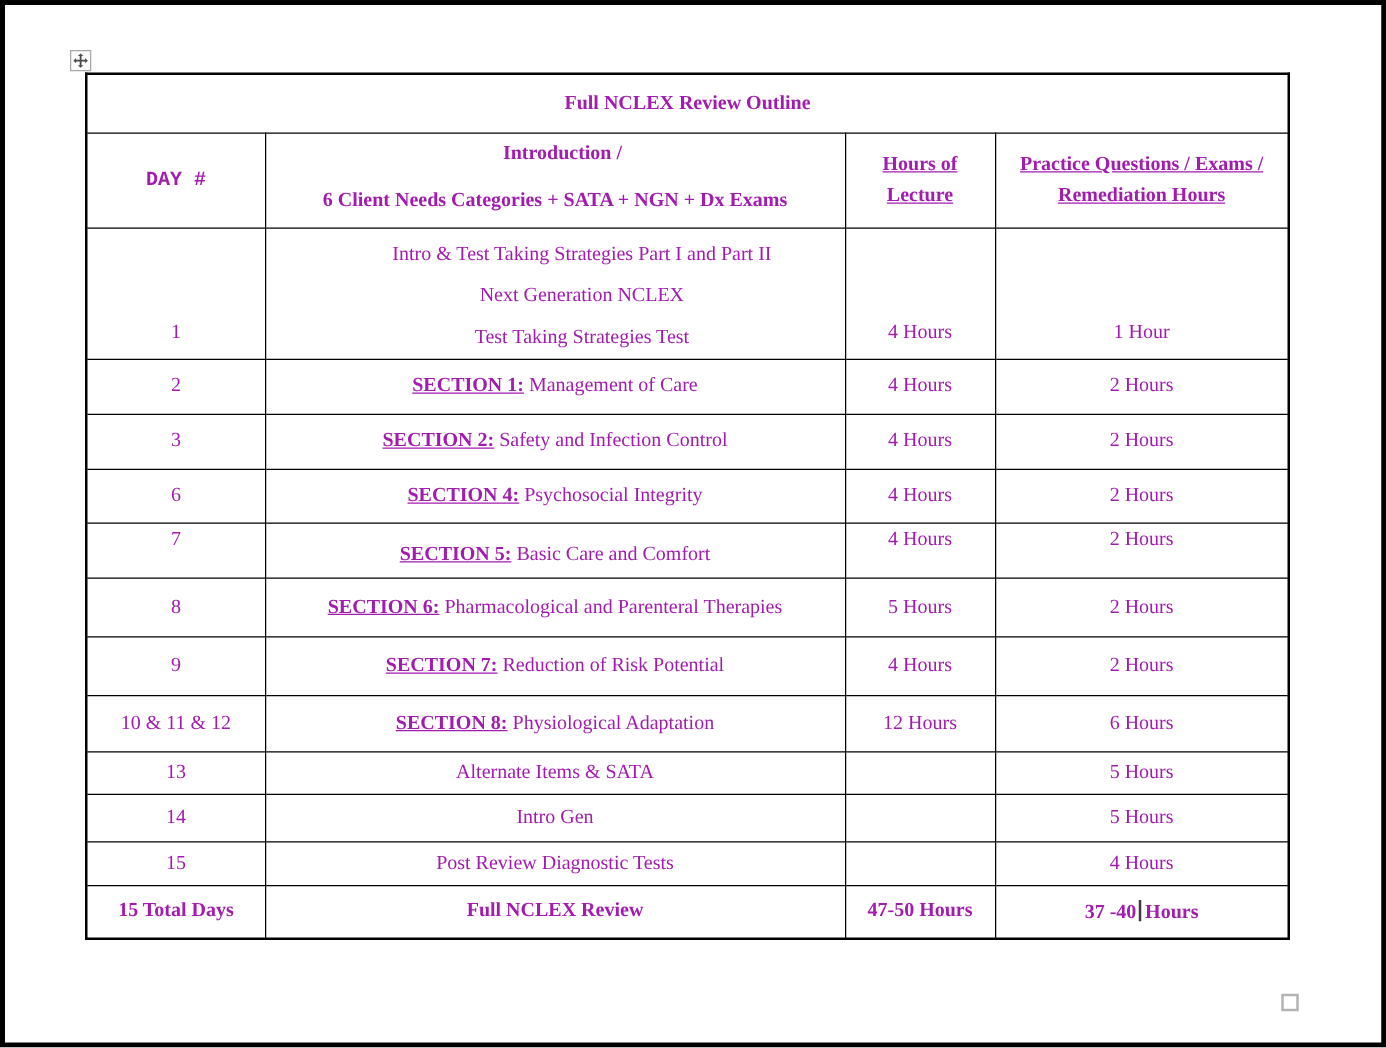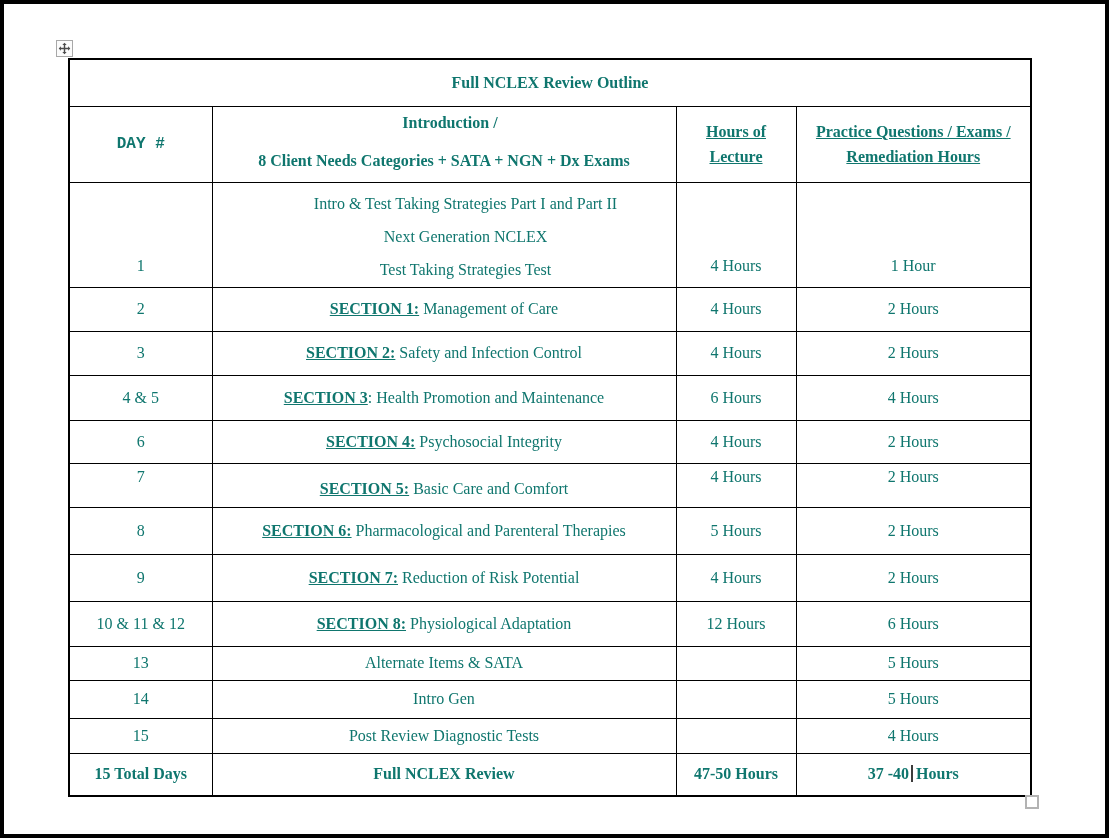--- a/index.html
+++ b/index.html
@@ -18,21 +18,21 @@
   .resize-handle {
     position:absolute; left:1021px; top:791px; width:14px; height:14px;
     border:2px solid #b3b3b3; background:#fff; box-sizing:border-box; cursor:nwse-resize;
   }
   table.nclex {
     position:absolute; left:64px; top:54px; width:962px;
     border-collapse:collapse; table-layout:fixed;
     border:2px solid #000;
   }
   table.nclex td {
-    border:1px solid #000; padding:0; font-size:16px; color:#0f766e;
+    border:1px solid #000; padding:0; font-size:16px; color:#a21caf;
     vertical-align:middle; text-align:center; overflow:hidden;
   }
   .b { font-weight:bold;text-decoration:underline; }
   .title-cell { font-weight:bold; font-size:21px; vertical-align:top; padding-top:6px; }
   .hdr-day { vertical-align:bottom; padding-bottom:14px; font-weight:bold;font-family:Liberation Mono, monospace; }
   .hdr-desc div { text-align:center; font-weight:bold; }
   .hdr-desc .l1 { margin-top:4px;margin-left:12px; }
   .hdr-desc .l2 { margin-top:20px; margin-bottom:8px; }
   .hdr-2line { line-height:25px; font-weight:bold;text-decoration:underline; }
   .desc { text-align:left; padding-left:11px; padding-right:6px; }
@@ -73,21 +73,21 @@
 
     <tbody>
         <tr class="rt">
       <td class="title-cell" colspan="4">Full NCLEX Review Outline</td>
     </tr>
 
     <tr class="rh">
       <td class="hdr-day">DAY #</td>
       <td class="hdr-desc">
         <div class="l1">Introduction /</div>
-        <div class="l2">8 Client Needs Categories + SATA + NGN + Dx Exams</div>
+        <div class="l2">6 Client Needs Categories + SATA + NGN + Dx Exams</div>
       </td>
       <td class="hdr-2line">
         <div>Hours of</div>
         <div>Lecture</div>
       </td>
       <td class="hdr-2line">
         <div>Practice Questions / Exams /</div>
         <div>Remediation Hours</div>
       </td>
     </tr>
@@ -110,26 +110,20 @@
       <td>2 Hours</td>
     </tr>
 
     <tr class="r44">
       <td class="num">3</td>
       <td class="desc"><span class="b">SECTION 2:</span><span> Safety and Infection Control</span></td>
       <td>4 Hours</td>
       <td>2 Hours</td>
     </tr>
 
-    <tr class="r45">
-      <td class="num">4 &amp; 5</td>
-      <td class="desc"><span class="b">SECTION 3</span><span>: Health Promotion and Maintenance</span></td>
-      <td>6 Hours</td>
-      <td>4 Hours</td>
-    </tr>
 
     <tr class="r43">
       <td class="num">6</td>
       <td class="desc"><span class="b">SECTION 4:</span><span> Psychosocial Integrity</span></td>
       <td>4 Hours</td>
       <td>2 Hours</td>
     </tr>
 
     <tr class="r44 row7">
       <td class="num">7</td>

